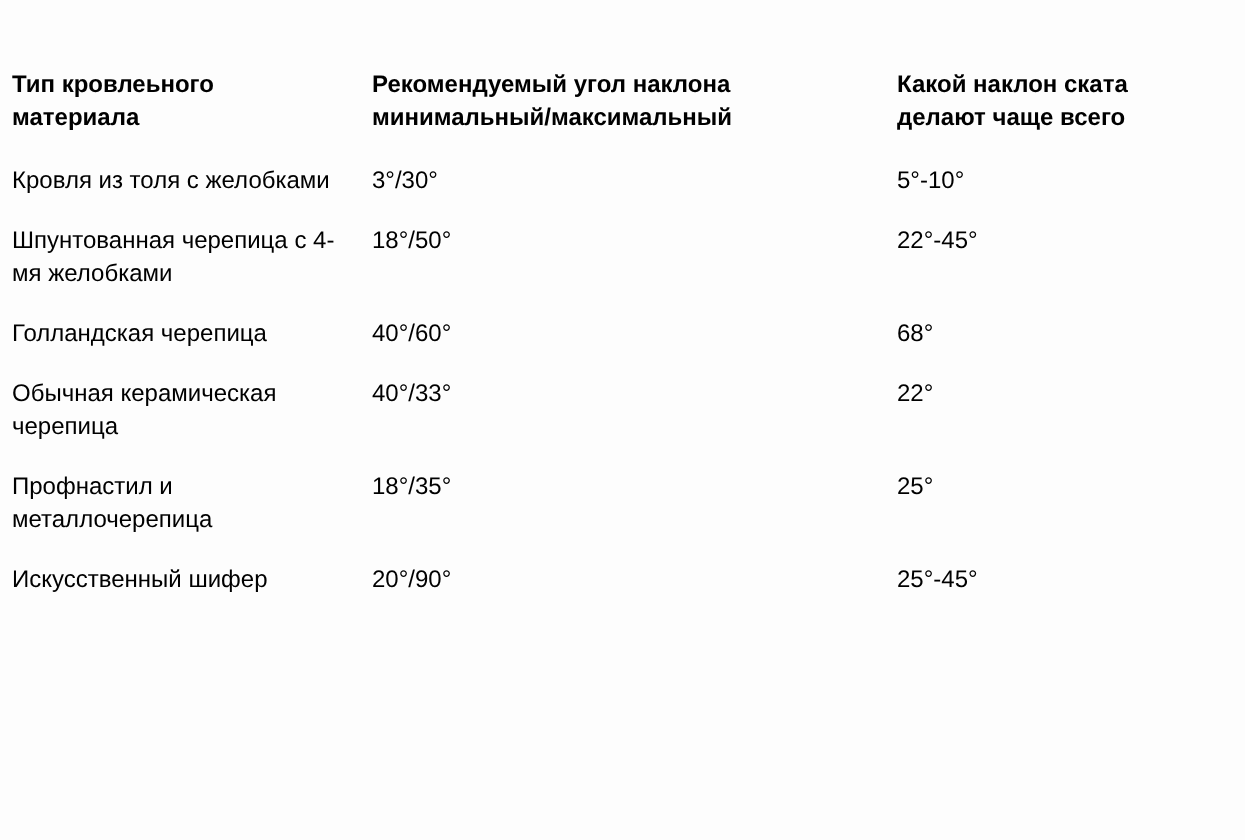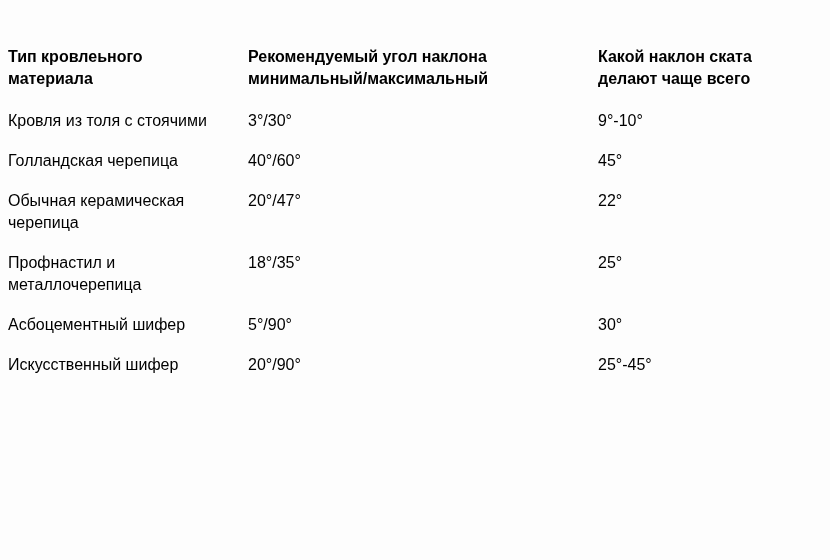--- a/index.html
+++ b/index.html
@@ -63,45 +63,46 @@
         <th>Тип кровлеьного
 материала</th>
         <th>Рекомендуемый угол наклона
 минимальный/максимальный</th>
         <th>Какой наклон ската
 делают чаще всего</th>
       </tr>
     </thead>
     <tbody>
       <tr>
-        <td>Кровля из толя с стоячими</td>
+        <td>Кровля из толя с желобками</td>
         <td>3°/30°</td>
-        <td>9°-10°</td>
+        <td>5°-10°</td>
+      </tr>
+      <tr>
+        <td>Шпунтованная черепица с 4-
+мя желобками</td>
+        <td>18°/50°</td>
+        <td>22°-45°</td>
       </tr>
       <tr>
         <td>Голландская черепица</td>
         <td>40°/60°</td>
-        <td>45°</td>
+        <td>68°</td>
       </tr>
       <tr>
         <td>Обычная керамическая
 черепица</td>
-        <td>20°/47°</td>
+        <td>40°/33°</td>
         <td>22°</td>
       </tr>
       <tr>
         <td>Профнастил и
 металлочерепица</td>
         <td>18°/35°</td>
         <td>25°</td>
-      </tr>
-      <tr>
-        <td>Асбоцементный шифер</td>
-        <td>5°/90°</td>
-        <td>30°</td>
       </tr>
       <tr>
         <td>Искусственный шифер</td>
         <td>20°/90°</td>
         <td>25°-45°</td>
       </tr>
     </tbody>
   </table>
 </div>
 

